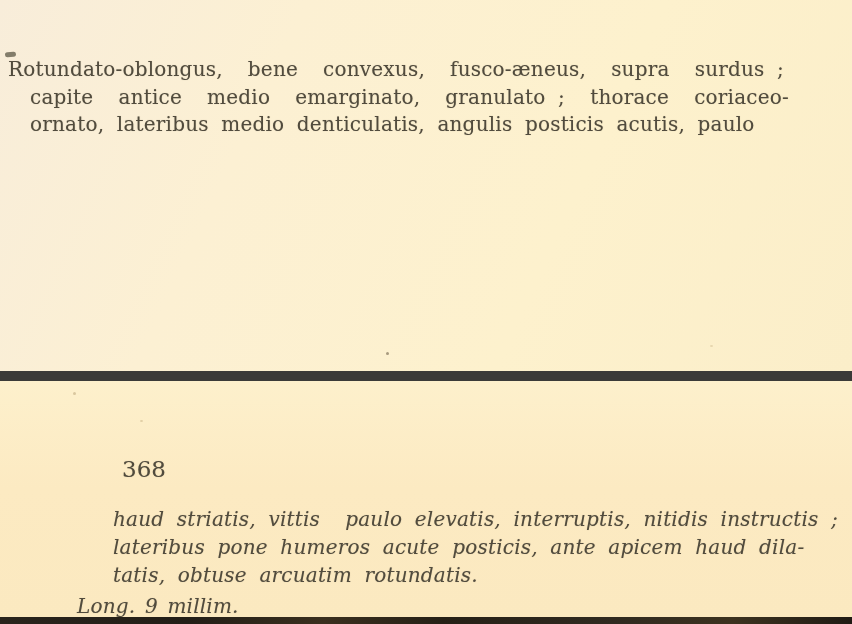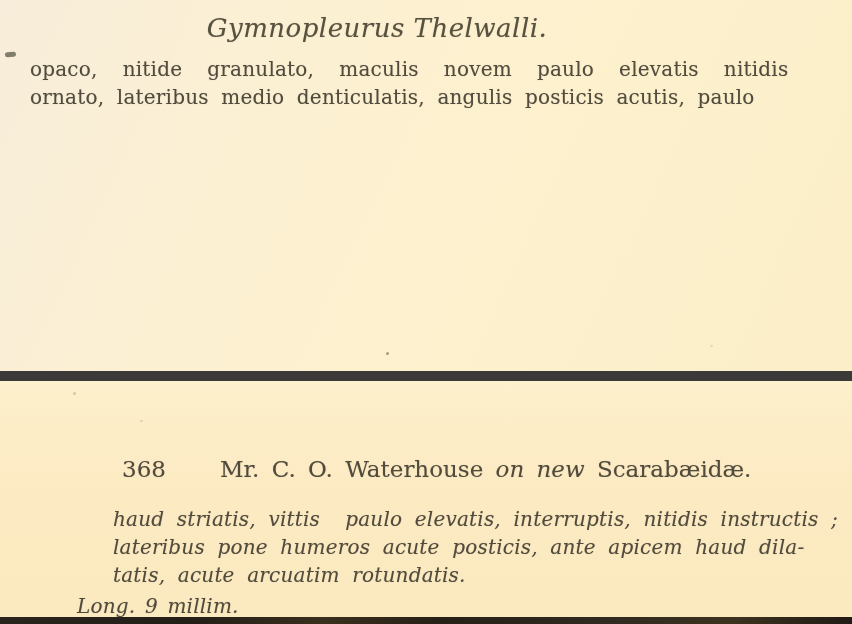--- a/index.html
+++ b/index.html
@@ -119,43 +119,42 @@
   .speck.s1 { left: 386px; top: 352px; width: 3px; height: 3px; background: #a89a7e; }
   .speck.s2 { left: 73px;  top: 392px; width: 3px; height: 3px; background: #d9c69f; }
   .speck.s3 { left: 140px; top: 420px; width: 3px; height: 2px; background: #e2cfa6; }
   .speck.s4 { left: 710px; top: 345px; width: 3px; height: 2px; background: #e6d6ae; }
 </style>
 </head>
 <body>
 
 <div class="region page1">
 
-  <div class="species-heading">Gymnopleurus Thelwalli.</div>
 
   <div class="latin-par">
-    <div class="line cont">opaco,  nitide  granulato,  maculis  novem  paulo  elevatis  nitidis</div>
+    <div class="line">Rotundato-oblongus,  bene  convexus,  fusco-æneus,  supra  surdus ;</div>
+    <div class="line cont">capite  antice  medio  emarginato,  granulato ;  thorace  coriaceo-</div>
     <div class="line cont">ornato, lateribus medio denticulatis, angulis posticis acutis, paulo</div>
   </div>
 
   <div class="ink-smudge"></div>
 </div>
 
 <div class="region divider-bar"></div>
 
 <div class="region page2">
 
   <div class="running-head">
     <span class="page-number">368</span>
-    <span class="head-title"><span>Mr. C. O. Waterhouse </span><span class="it">on new</span><span> Scarabæidæ.</span></span>
   </div>
 
   <div class="latin-par2">
     <div class="line">haud striatis, vittis  paulo elevatis, interruptis, nitidis instructis ;</div>
     <div class="line">lateribus pone humeros acute posticis, ante apicem haud dila-</div>
-    <div class="line">tatis, acute arcuatim rotundatis.</div>
+    <div class="line">tatis, obtuse arcuatim rotundatis.</div>
   </div>
 
   <div class="length-note">Long. 9 millim.</div>
 </div>
 
 <div class="region bottom-edge"></div>
 
 <div class="speck s1"></div>
 <div class="speck s2"></div>
 <div class="speck s3"></div>

